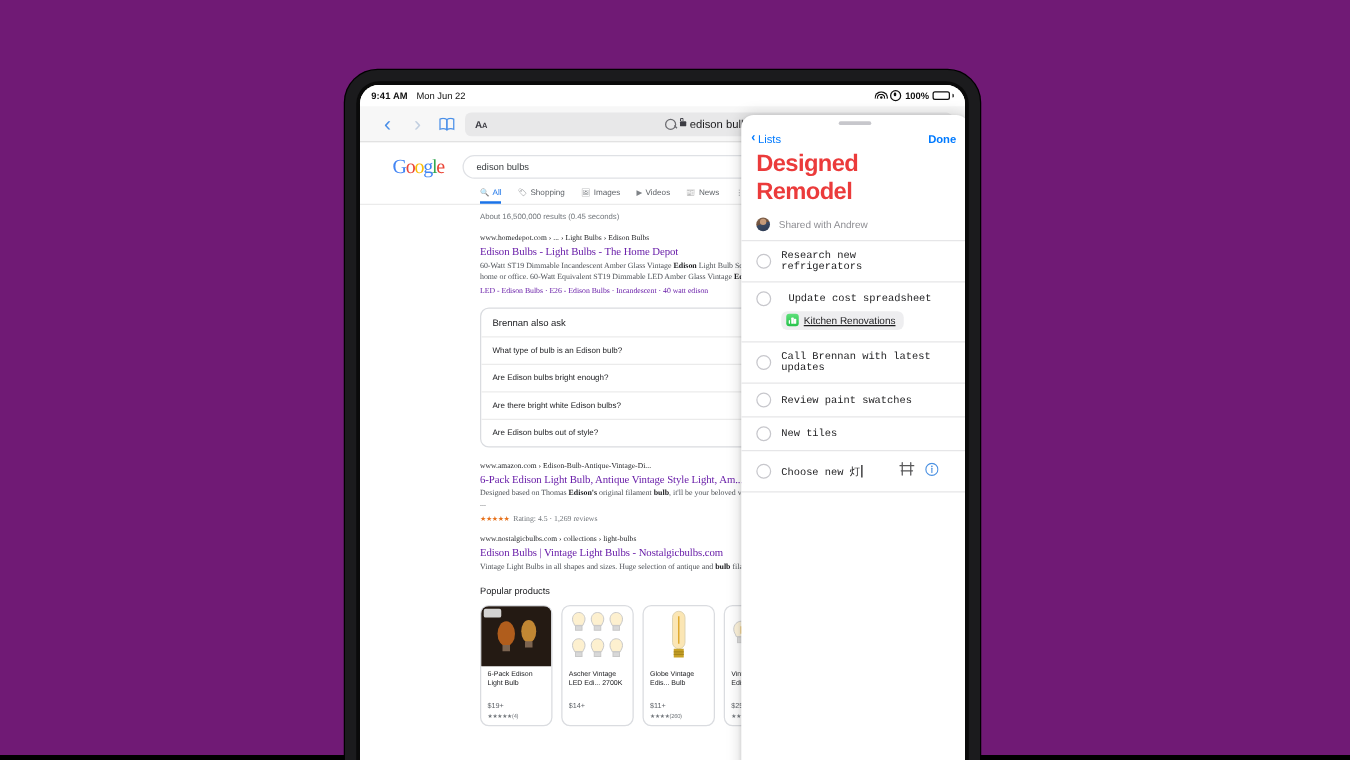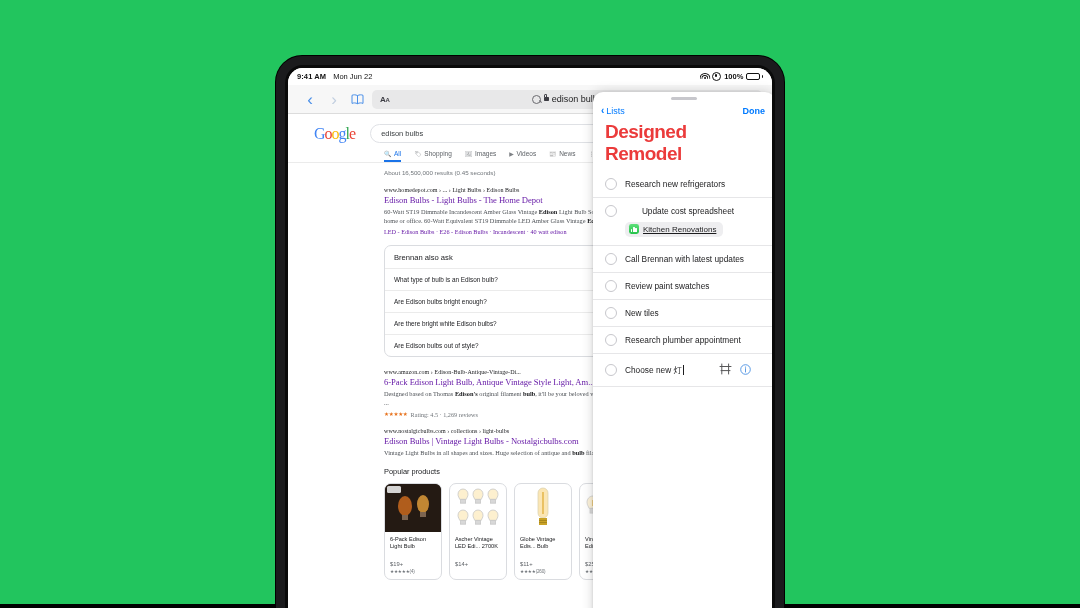--- a/index.html
+++ b/index.html
@@ -3,21 +3,21 @@
 <meta charset="utf-8">
 <style>
   html, body {
     margin: 0; padding: 0;
     background: #000;
     width: 1080px; height: 608px;
     overflow: hidden;
     font-family: "Liberation Sans", sans-serif;
     -webkit-font-smoothing: antialiased;
   }
-  #stage { position: relative; width: 1080px; height: 604px; background: #22c55e; }
+  #stage { position: relative; width: 1080px; height: 604px; background: #701a75; }
 
   
   #device {
     position: absolute;
     left: 276px; top: 56px;
     width: 508px; height: 600px;
     background: #1b1b1d;
     border-radius: 26px 26px 0 0;
     box-shadow: 0 0 0 1px #000;
   }
@@ -188,20 +188,21 @@
   .avatar::after{
     content:""; position:absolute; left:2.6px; top:1.4px; width:5.6px;height:5px;
     border-radius:50%; background:#c59a79;
   }
   .shared-label { font-size:8px; color:#8e8e93; }
   .rem-row {
     display:flex; align-items:center; gap:8px;
     padding:7px 24px 7px 12px;
     border-bottom:1px solid #e6e6e8; min-height:11px;
     position:relative;
+    font-family:Liberation Mono, monospace;
   }
   .rem-circle {
     width:10px;height:10px;border-radius:50%;
     border:1px solid #c7c7cc; flex:none;
   }
   .rem-text { font-size:8.3px; color:#1c1c1e; flex:1; }
   .rem-sub { padding:0 12px 7px 32px; border-bottom:1px solid #e6e6e8; }
   .chip {
     display:inline-flex; align-items:center; gap:4px;
     background:#eeeef0; border-radius:5px; padding:2.5px 7px 2.5px 4px;
@@ -461,20 +462,24 @@
           <div id="panel-nav">
             <div class="back-btn">
               <span class="chev-left">‹</span>
               <span>Lists</span>
             </div>
             <div class="done-btn">Done</div>
           </div>
 
           <div id="panel-title">Designed Remodel</div>
 
+          <div id="shared-row">
+            <span class="avatar"></span>
+            <span class="shared-label">Shared with Andrew</span>
+          </div>
 
           <div class="rem-row">
             <span class="rem-circle"></span>
             <span class="rem-text">Research new refrigerators</span>
           </div>
 
           <div class="rem-row" style="border-bottom:none; padding-bottom:3px;text-align:center;">
             <span class="rem-circle"></span>
             <span class="rem-text">Update cost spreadsheet</span>
           </div>
@@ -493,24 +498,20 @@
             <span class="rem-circle"></span>
             <span class="rem-text">Call Brennan with latest updates</span>
           </div>
           <div class="rem-row">
             <span class="rem-circle"></span>
             <span class="rem-text">Review paint swatches</span>
           </div>
           <div class="rem-row">
             <span class="rem-circle"></span>
             <span class="rem-text">New tiles</span>
-          </div>
-          <div class="rem-row">
-            <span class="rem-circle"></span>
-            <span class="rem-text">Research plumber appointment</span>
           </div>
 
           <div class="rem-row">
             <span class="rem-circle"></span>
             <span class="rem-text"><span>Choose new 灯</span><span class="caret"></span></span>
             <span class="drag-ico">
               <svg width="13" height="12" viewBox="0 0 13 12">
                 <path d="M1 3.5h11M2.8 1v10M9.6 1v10M2 7.6h9" stroke="#3a3a3c" stroke-width="1" fill="none" stroke-linecap="round"></path>
               </svg>
             </span>

